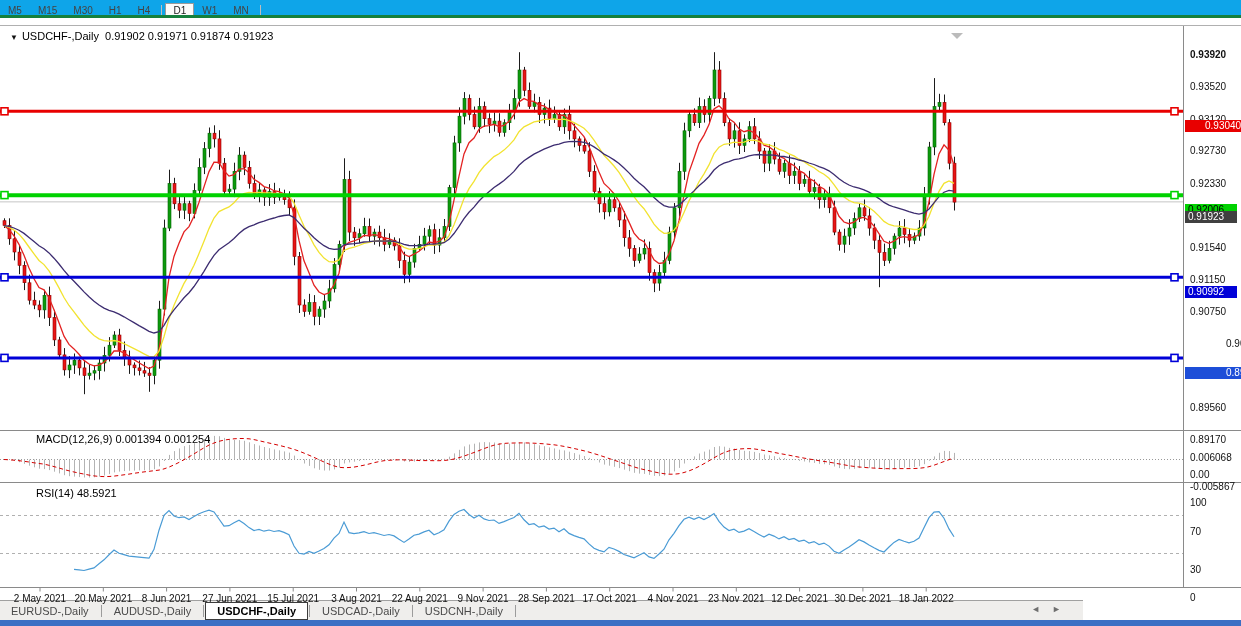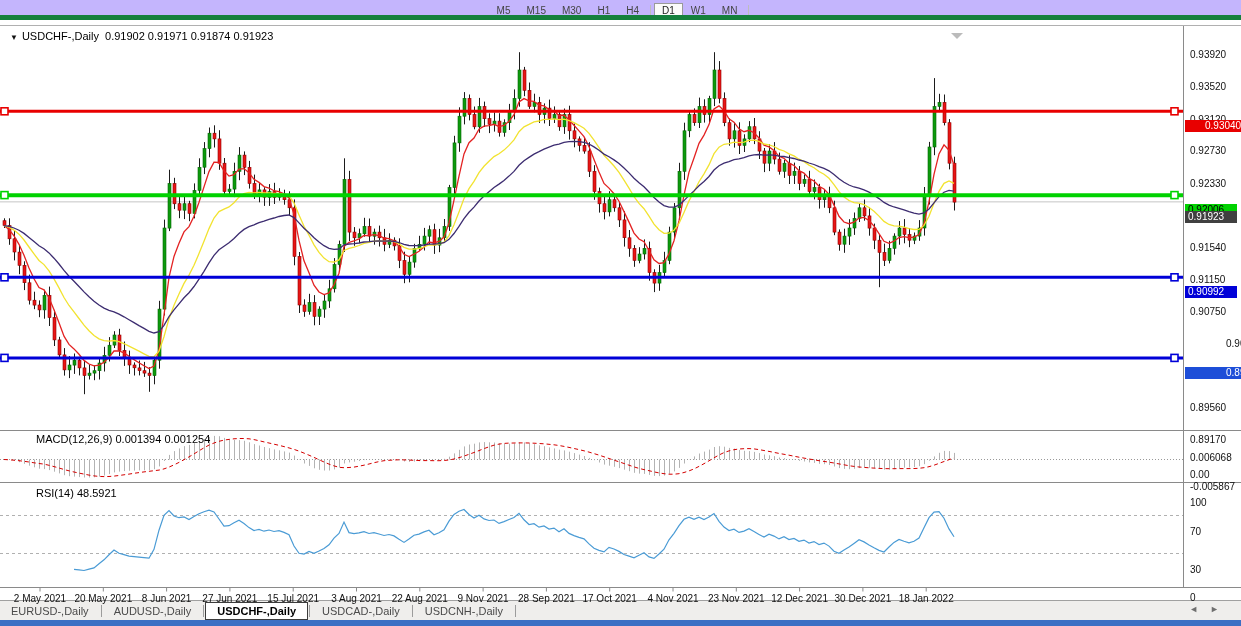--- a/index.html
+++ b/index.html
@@ -1,38 +1,38 @@
 <!DOCTYPE html>
 <html><head>
 <meta charset="utf-8">
 <style>
   html,body{margin:0;padding:0;width:1241px;height:626px;overflow:hidden;
     font-family:"Liberation Sans",sans-serif;background:#ffffff;}
   #app{position:relative;width:1241px;height:626px;background:#ffffff;}
   
-  .toolbar{position:absolute;left:0;top:0;width:1241px;height:15px;background:#c4b5fd;
-    border-bottom:5px solid #15803d;white-space:nowrap;overflow:hidden;text-align:center;}
+  .toolbar{position:absolute;left:0;top:0;width:1241px;height:15px;background:#0ea5e9;
+    border-bottom:3px solid #15803d;white-space:nowrap;overflow:hidden;}
   .tfbtn{display:inline-block;height:13px;line-height:13px;padding:0 7px;margin-top:1px;
     font-size:10px;color:#444;border:1px solid transparent;}
   .tfbtn.active{background:#fbfbfa;border:1px solid #9a9a9a;color:#222;}
   .tfsep{display:inline-block;width:1px;height:11px;background:#bdbdbd;margin:1px 3px 0 3px;vertical-align:middle;}
   
   .chart-window{position:absolute;left:0;top:25px;width:1241px;height:518px;background:#fff;}
   #chart-svg{position:absolute;left:0;top:0;}
   .title{position:absolute;left:10px;top:5px;font-size:11px;color:#000;z-index:6;}
   .title .caret{font-size:8px;margin-right:4px;color:#111;}
   .ind-label{position:absolute;left:8px;font-size:11px;color:#000;z-index:6;padding-left:28px;}
   .scale-tick{position:absolute;left:1190px;font-size:10px;color:#111;z-index:2;}
   .date-label{position:absolute;font-size:10px;color:#111;transform:translateX(-50%);z-index:2;white-space:nowrap;}
   .pricelabel{position:absolute;left:1185px;min-width:46px;font-size:10px;height:12px;line-height:12px;
     padding:0 3px;z-index:5;}
   .shift-triangle{position:absolute;left:951px;top:8px;width:0;height:0;z-index:4;
     border-left:6px solid transparent;border-right:6px solid transparent;border-top:6px solid #bbbbbb;}
   
-  .tabbar{position:absolute;left:0;top:600px;width:1241px;height:20px;background:#efeeec;
+  .tabbar{position:absolute;left:0;top:600px;width:1083px;height:20px;background:#efeeec;
     border-top:1px solid #a0a0a0;white-space:nowrap;}
   .tab{display:inline-block;height:16px;line-height:16px;padding:1px 11px 0 11px;font-size:11px;color:#4a4a4a;}
   .tab.active{background:#ffffff;border:1px solid #3c3c3c;color:#000;font-weight:bold;height:15px;line-height:15px;}
   .tabsep{display:inline-block;width:1px;height:12px;background:#9c9c9c;margin:0 1px;vertical-align:middle;}
   .tab-arrows{position:absolute;right:10px;top:3px;font-size:9px;color:#6f6f6f;letter-spacing:12px;}
   .bottom-strip{position:absolute;left:0;top:620px;width:1241px;height:6px;background:#3b6fc4;}
 </style>
 </head>
 <body>
 
@@ -661,21 +661,21 @@
     <div class="title">
       <span class="caret">▼</span><span>USDCHF-,Daily</span>&nbsp;&nbsp;<span>0.91902 0.91971 0.91874 0.91923</span>
     </div>
 
     <div class="ind-label" style="top:408px;">MACD(12,26,9) 0.001394 0.001254</div>
     <div class="ind-label" style="top:462px;">RSI(14) 48.5921</div>
 
     <div class="shift-triangle"></div>
 
     <div id="scale-labels">
-        <div class="scale-tick" style="top: 24px;">0.93920</div>
+        <div class="scale-tick" style="top: 24px; font-weight: bold;">0.93920</div>
         <div class="scale-tick" style="top: 56px;">0.93520</div>
         <div class="scale-tick" style="top: 89px;">0.93120</div>
         <div class="scale-tick" style="top: 120px;">0.92730</div>
         <div class="scale-tick" style="top: 153px;">0.92330</div>
         <div class="scale-tick" style="top: 184px;">0.91940</div>
         <div class="scale-tick" style="top: 217px;">0.91540</div>
         <div class="scale-tick" style="top: 249px;">0.91150</div>
         <div class="scale-tick" style="top: 281px;">0.90750</div>
         <div class="scale-tick" style="top: 313px; padding-left: 36px;">0.90360</div>
         <div class="scale-tick" style="top: 345px;">0.89960</div>

